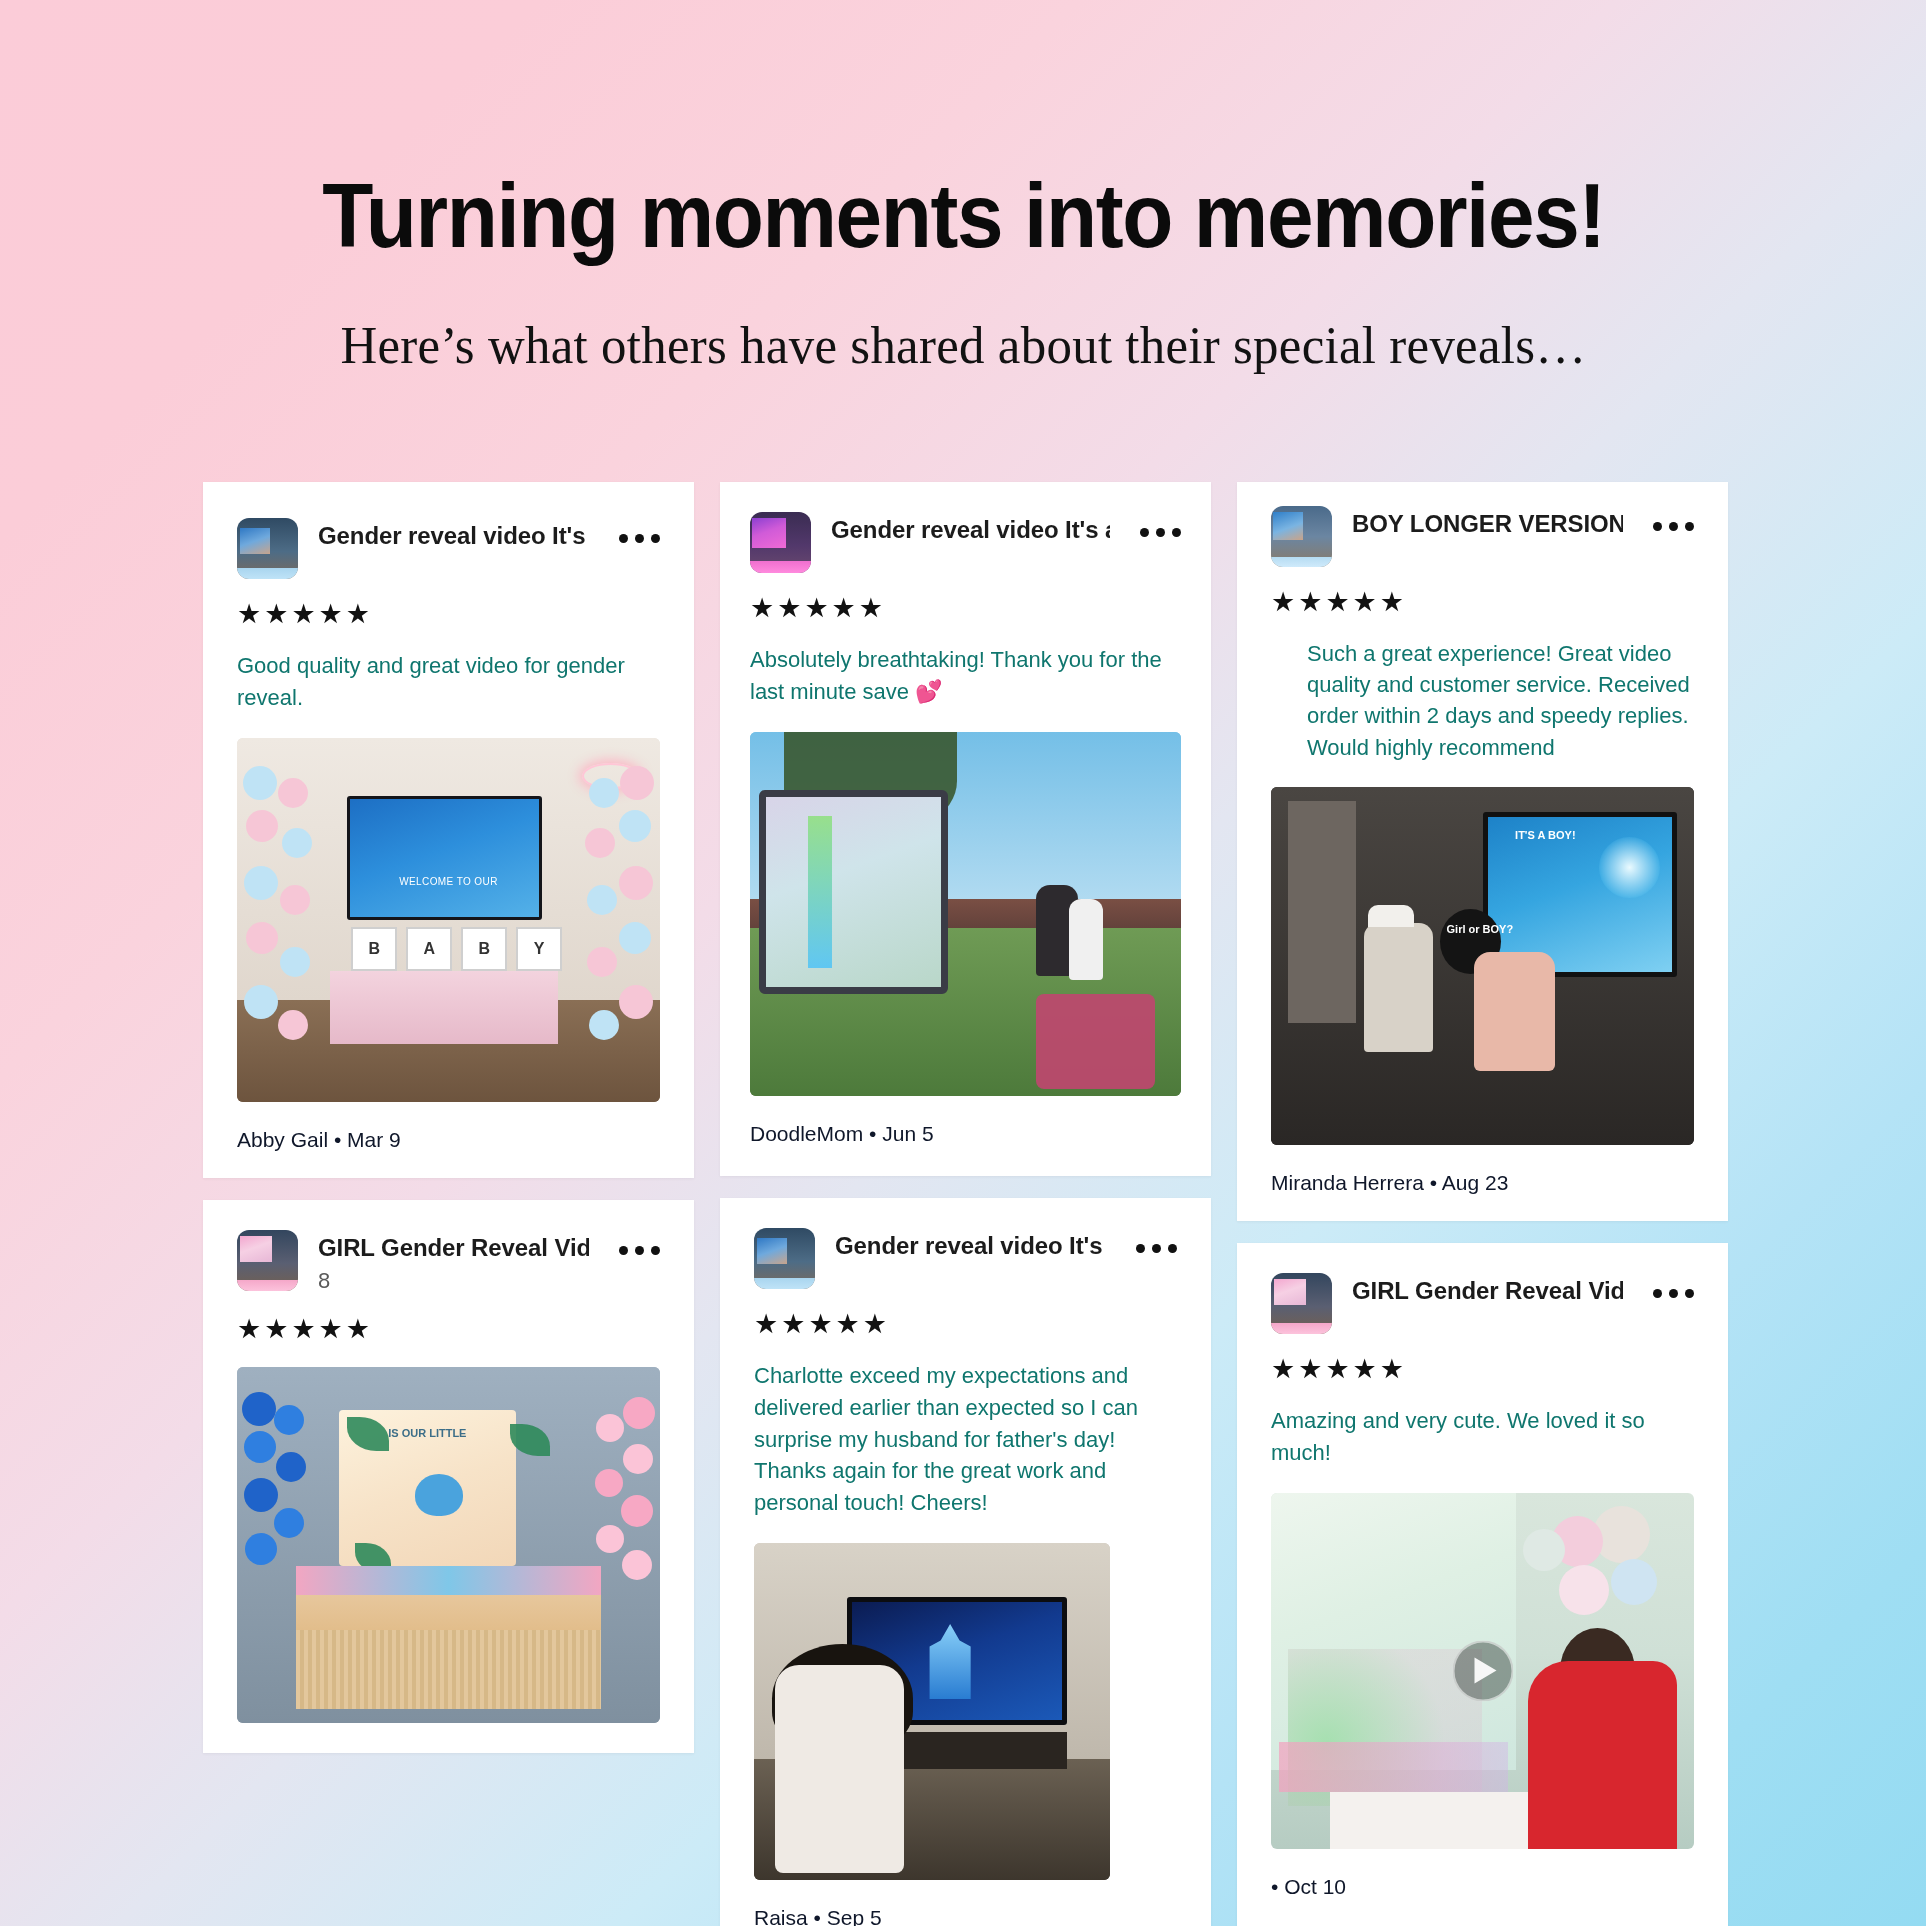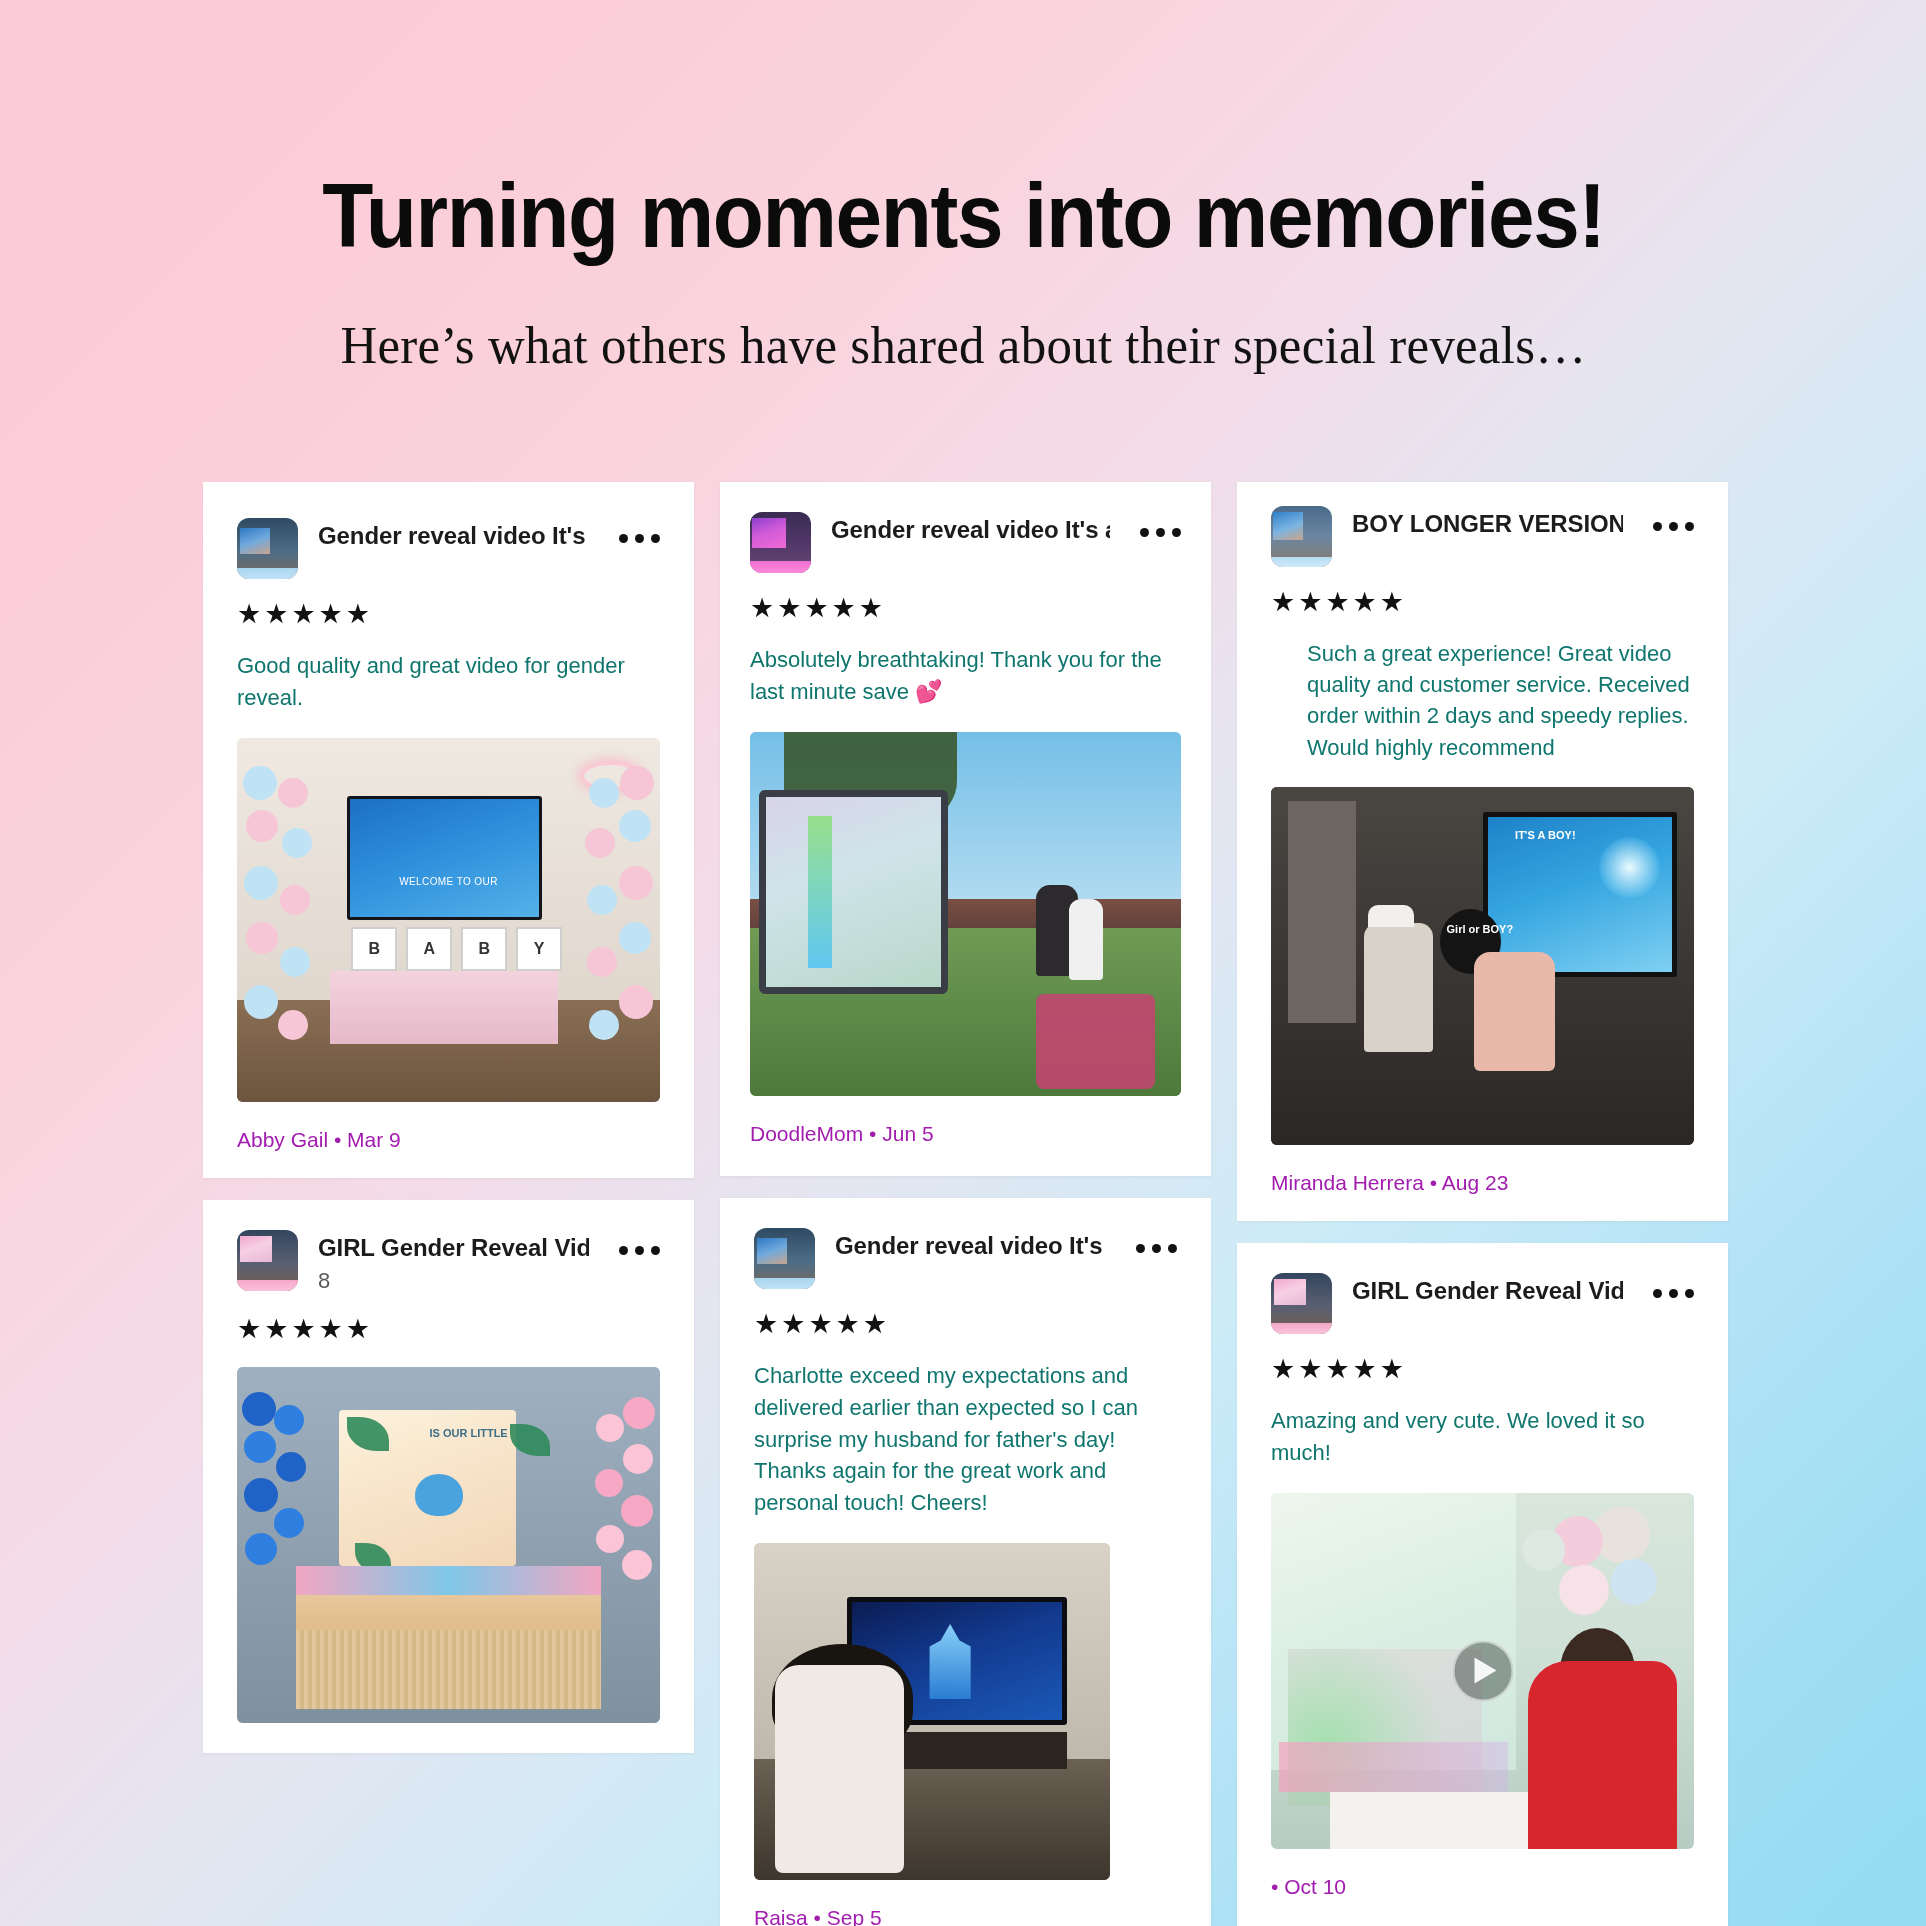--- a/index.html
+++ b/index.html
@@ -202,21 +202,21 @@
     border-left: 22px solid rgba(255,255,255,0.92);
     border-top: 13px solid transparent;
     border-bottom: 13px solid transparent;
     margin-left: 6px;
   }
 
   
   .review-author {
     margin-top: 26px;
     font-size: 21px;
-    color: #a21caf;
+    color: #0f172a;
   }
 
   
   .photo { position:absolute; inset:0; }
 
   
   .p1 { background: linear-gradient(180deg,#e9e2da 0%,#ded5cb 58%,#8b7158 100%); }
   .p1 .wall   { position:absolute; left:0; right:0; top:0; height:72%; background:linear-gradient(180deg,#efe9e2,#e0d7cd); }
   .p1 .floor  { position:absolute; left:0; right:0; bottom:0; height:28%; background:linear-gradient(180deg,#8a6f55,#6d543e); }
   .p1 .tv     { position:absolute; left:26%; top:16%; width:46%; height:34%;
@@ -261,21 +261,21 @@
   .p3 .cap   { position:absolute; left:23%; top:33%; width:46px; height:22px; background:#f2f0ec; border-radius:10px 10px 0 0; }
   .p3 .woman { position:absolute; left:48%; top:46%; width:81px; height:119px; background:#e8b8a8; border-radius:16px 16px 6px 6px; }
   .p3 .balloon { position:absolute; left:40%; top:34%; width:61px; height:65px; border-radius:50%; background:#141414; }
   .p3 .bal-txt { position:absolute; left:41.5%; top:38%; font-size:11px; font-weight:700; color:#fff; }
 
   
   .p4 { background: linear-gradient(180deg,#a9b6c4 0%,#8e9dad 40%,#93a2b0 100%); }
   .p4 .walldoor { position:absolute; inset:0; background:linear-gradient(180deg,#9fb0c0,#7f909f); }
   .p4 .backdrop { position:absolute; left:24%; top:12%; width:42%; height:44%;
                   background:linear-gradient(160deg,#fdf2dd 0%,#f7e3c8 50%,#f2d7b8 100%); border-radius:4px; }
-  .p4 .bd-txt   { position:absolute; left:26%; top:17%; width:38%; text-align:right; font-size:11px; font-weight:700; color:#3c6e88; line-height:1.2; }
+  .p4 .bd-txt   { position:absolute; left:26%; top:17%; width:38%; text-align:center; font-size:11px; font-weight:700; color:#3c6e88; line-height:1.2; }
   .p4 .leaf     { position:absolute; border-radius:0 70% 0 70%; background:#2f8a5b; opacity:.9; }
   .p4 .stitch   { position:absolute; left:42%; top:30%; width:48px; height:42px; border-radius:50% 50% 45% 45%; background:#4aa3dd; }
   .p4 .table    { position:absolute; left:14%; bottom:4%; width:72%; height:34%;
                   background:linear-gradient(180deg,#e8c9a0 0%,#dfb882 50%,#cfa469 100%); }
   .p4 .skirt    { position:absolute; left:14%; bottom:4%; width:72%; height:22%;
                   background:repeating-linear-gradient(90deg,#e3c79c 0 4px,#d6b887 4px 8px); }
   .p4 .cloth    { position:absolute; left:14%; bottom:36%; width:72%; height:8%;
                   background:linear-gradient(90deg,#f2a6c2,#7fc7e8,#f2a6c2); }
   .p4 .arch     { position:absolute; top:6%; width:20%; height:60%; }
   .p4 .bal      { position:absolute; border-radius:50%; }

